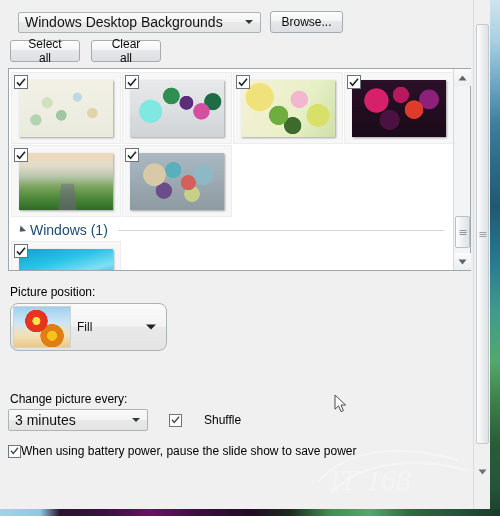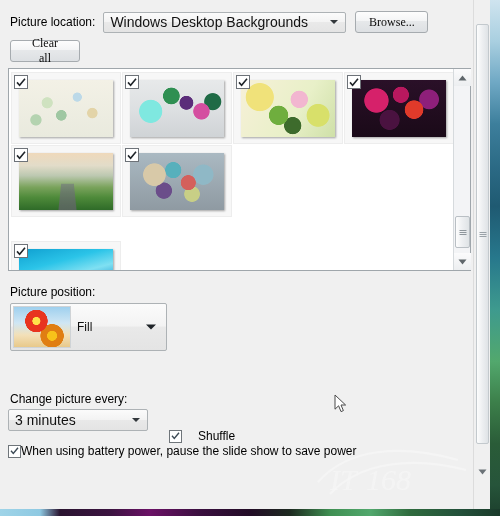--- a/index.html
+++ b/index.html
@@ -85,21 +85,21 @@
   }
 
   #loc-combo { width: 243px; margin-left: 8px; }
 
   .btn {
     background: linear-gradient(180deg,#fdfdfd 0%,#f3f4f5 45%,#e6e8ea 47%,#dde0e3 100%);
     border: 1px solid #a6abaf;
     border-radius: 3px;
     height: 22px;
     font-size: 12px;
-    font-family: Liberation Serif, serif;
+    font-family: Liberation Sans, sans-serif;
     color: #0b0b0b;
     padding: 0 14px;
     cursor: default;
     display: inline-flex; align-items: center; justify-content: center; text-align: center;
   }
   #browse-btn { width: 73px; margin-left: 9px; height: 22px; }
 
   
   #selrow { position: absolute; top: 40px; left: 10px; display: flex; gap: 11px; }
   #select-all-btn { width: 70px; }
@@ -240,21 +240,21 @@
         #8e969c 3px 4px, transparent 4px 5px, #8e969c 5px 6px, transparent 6px 7px);
   }
 
   
   #pos-label { position: absolute; top: 285px; left: 10px; text-align: right; }
   #pos-combo-wrap {
     position: absolute; top: 303px; left: 10px;
     width: 157px; height: 48px;
     background: linear-gradient(180deg,#fbfbfb 0%,#f3f3f3 48%,#e9e9e9 50%,#e4e4e4 100%);
     border: 1px solid #adb2b5;
-    border-radius: 2px;
+    border-radius: 8px;
     display: flex; align-items: center;
   }
   #pos-preview {
     width: 58px; height: 42px; margin: 0 6px 0 2px;
     border: 1px solid #cfd3d6;
     background:
       radial-gradient(circle at 40% 35%, #ffe24a 0 9%, #e8341f 10% 26%, transparent 27%),
       radial-gradient(circle at 68% 72%, #f7c21a 0 10%, #e07e12 11% 24%, transparent 25%),
       linear-gradient(180deg,#9fd0ee 0%, #cfe6f4 40%, #f3e0b8 70%, #e8c98a 100%);
     position: relative;
@@ -275,22 +275,22 @@
   .chk {
     width: 13px; height: 13px;
     background: #ffffff;
     border: 1px solid #6f757a;
     display: inline-flex; align-items: center; justify-content: center;
     flex: 0 0 auto;
   }
   .chk svg { display: block; }
 
   #shuffle-row {
-    position: absolute; top: 429px; left: 169px;
-    display: flex; align-items: center; gap: 16px; text-align: right;
+    position: absolute; top: 413px; left: 169px;
+    display: flex; align-items: center; gap: 22px; text-align: right;
   }
   #battery-row {
     position: absolute; top: 444px; left: 8px;
     display: flex; align-items: center; gap: 0;
   }
 
   
   #bottom-bar {
     position: absolute; left: 0; bottom: 6px; width: 472px; height: 42px;
     background: #f0f0f0;
@@ -341,29 +341,29 @@
   <div id="outer-scroll-down">
     <svg width="9" height="6" viewBox="0 0 9 6">
         <path d="M0.5 0.5 L8.5 0.5 L4.5 5.5 Z" fill="#6b7277"></path>
       </svg>
   </div>
 </div>
 
 <div id="dialog">
 
   <div id="loc-row" class="row">
-    <span class="field-label">Picture location:</span>
     <div id="loc-combo" class="combo">
       <span>Windows Desktop Backgrounds</span>
       <span class="arrow"></span>
     </div>
     <button id="browse-btn" class="btn">Browse...</button>
   </div>
 
   <div id="selrow">
+    <button id="select-all-btn" class="btn">Select all</button>
     <button id="clear-all-btn" class="btn">Clear all</button>
   </div>
 
   <div id="list-panel">
     <div id="list-inner">
 
       <div class="thumb-row" style="top:3px; left:2px;">
         <div class="thumb-cell">
           <div class="thumb-check">
             <svg width="10" height="9" viewBox="0 0 10 9">
@@ -410,20 +410,25 @@
         <div class="thumb-cell">
           <div class="thumb-check">
             <svg width="10" height="9" viewBox="0 0 10 9">
                 <path d="M1 4.4 L3.6 7.2 L9 0.8" stroke="#20252a" stroke-width="1.6" fill="none"></path>
               </svg>
           </div>
           <div class="thumb-img art-f"></div>
         </div>
       </div>
 
+      <div id="group-header">
+        <span id="group-tri"></span>
+        <span id="group-label">Windows (1)</span>
+        <span id="group-line"></span>
+      </div>
 
       <div class="thumb-row" style="top:172px; left:2px;">
         <div class="thumb-cell">
           <div class="thumb-check">
             <svg width="10" height="9" viewBox="0 0 10 9">
                 <path d="M1 4.4 L3.6 7.2 L9 0.8" stroke="#20252a" stroke-width="1.6" fill="none"></path>
               </svg>
           </div>
           <div class="thumb-img art-win"></div>
         </div>

